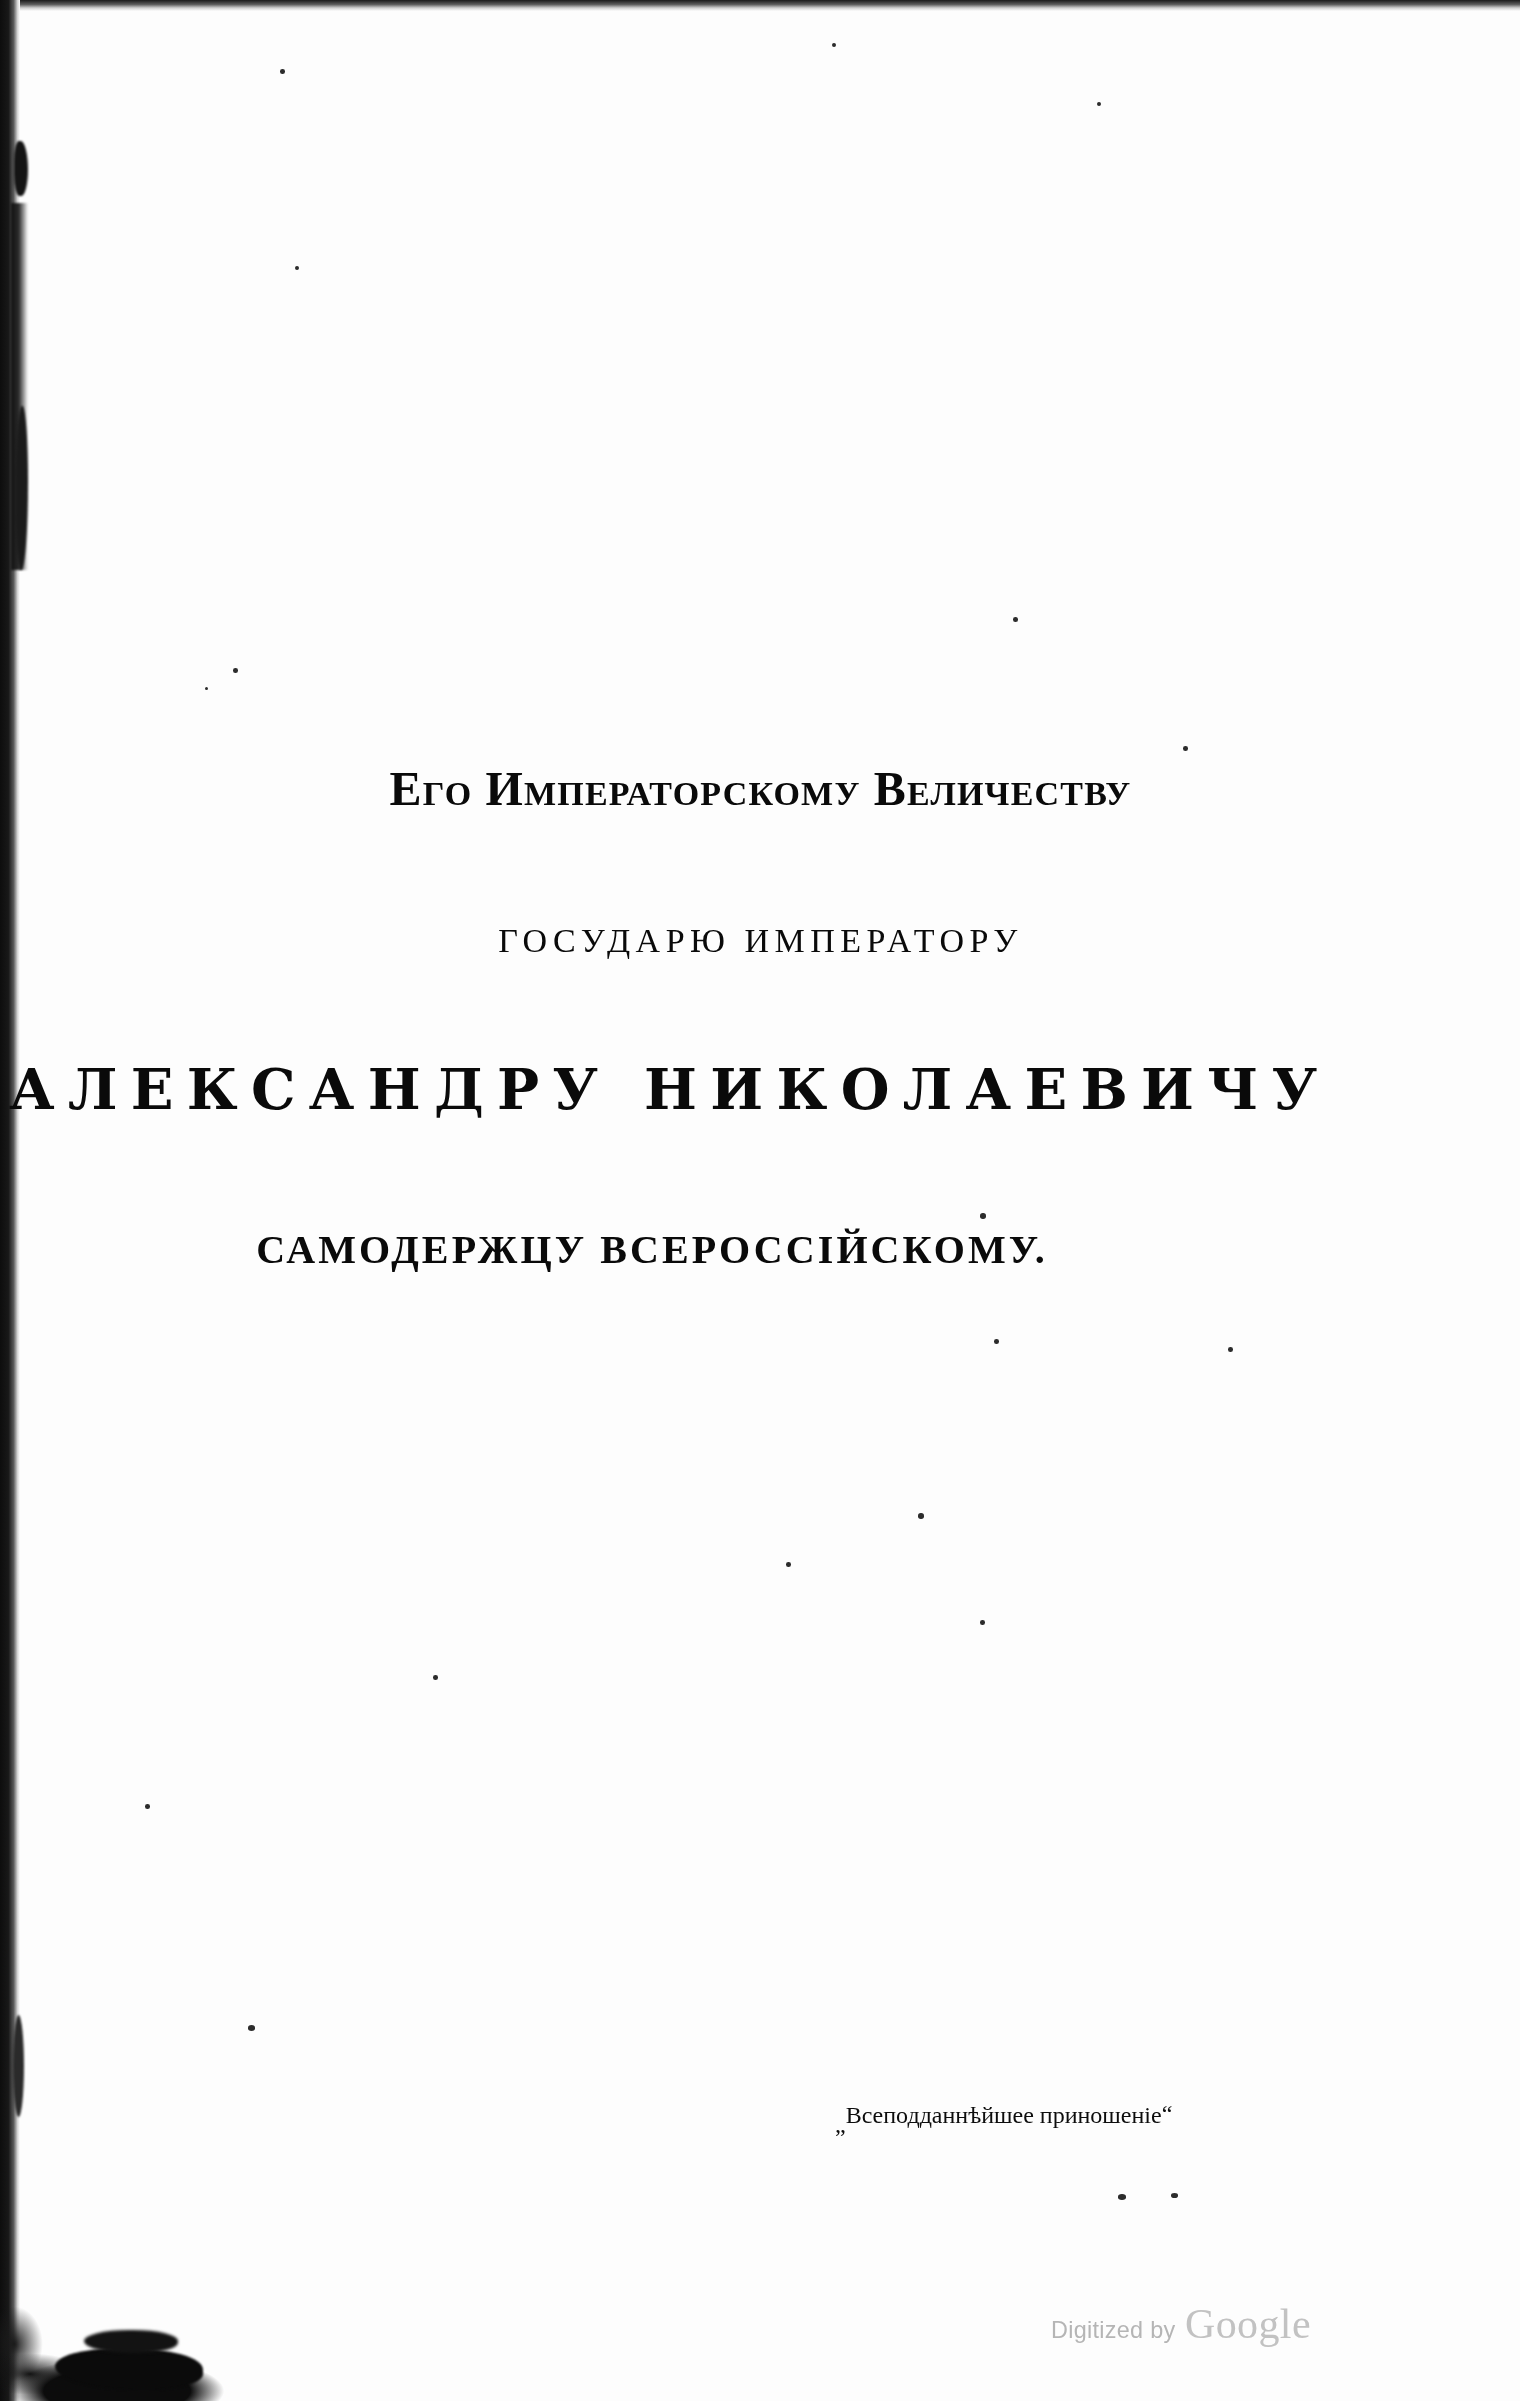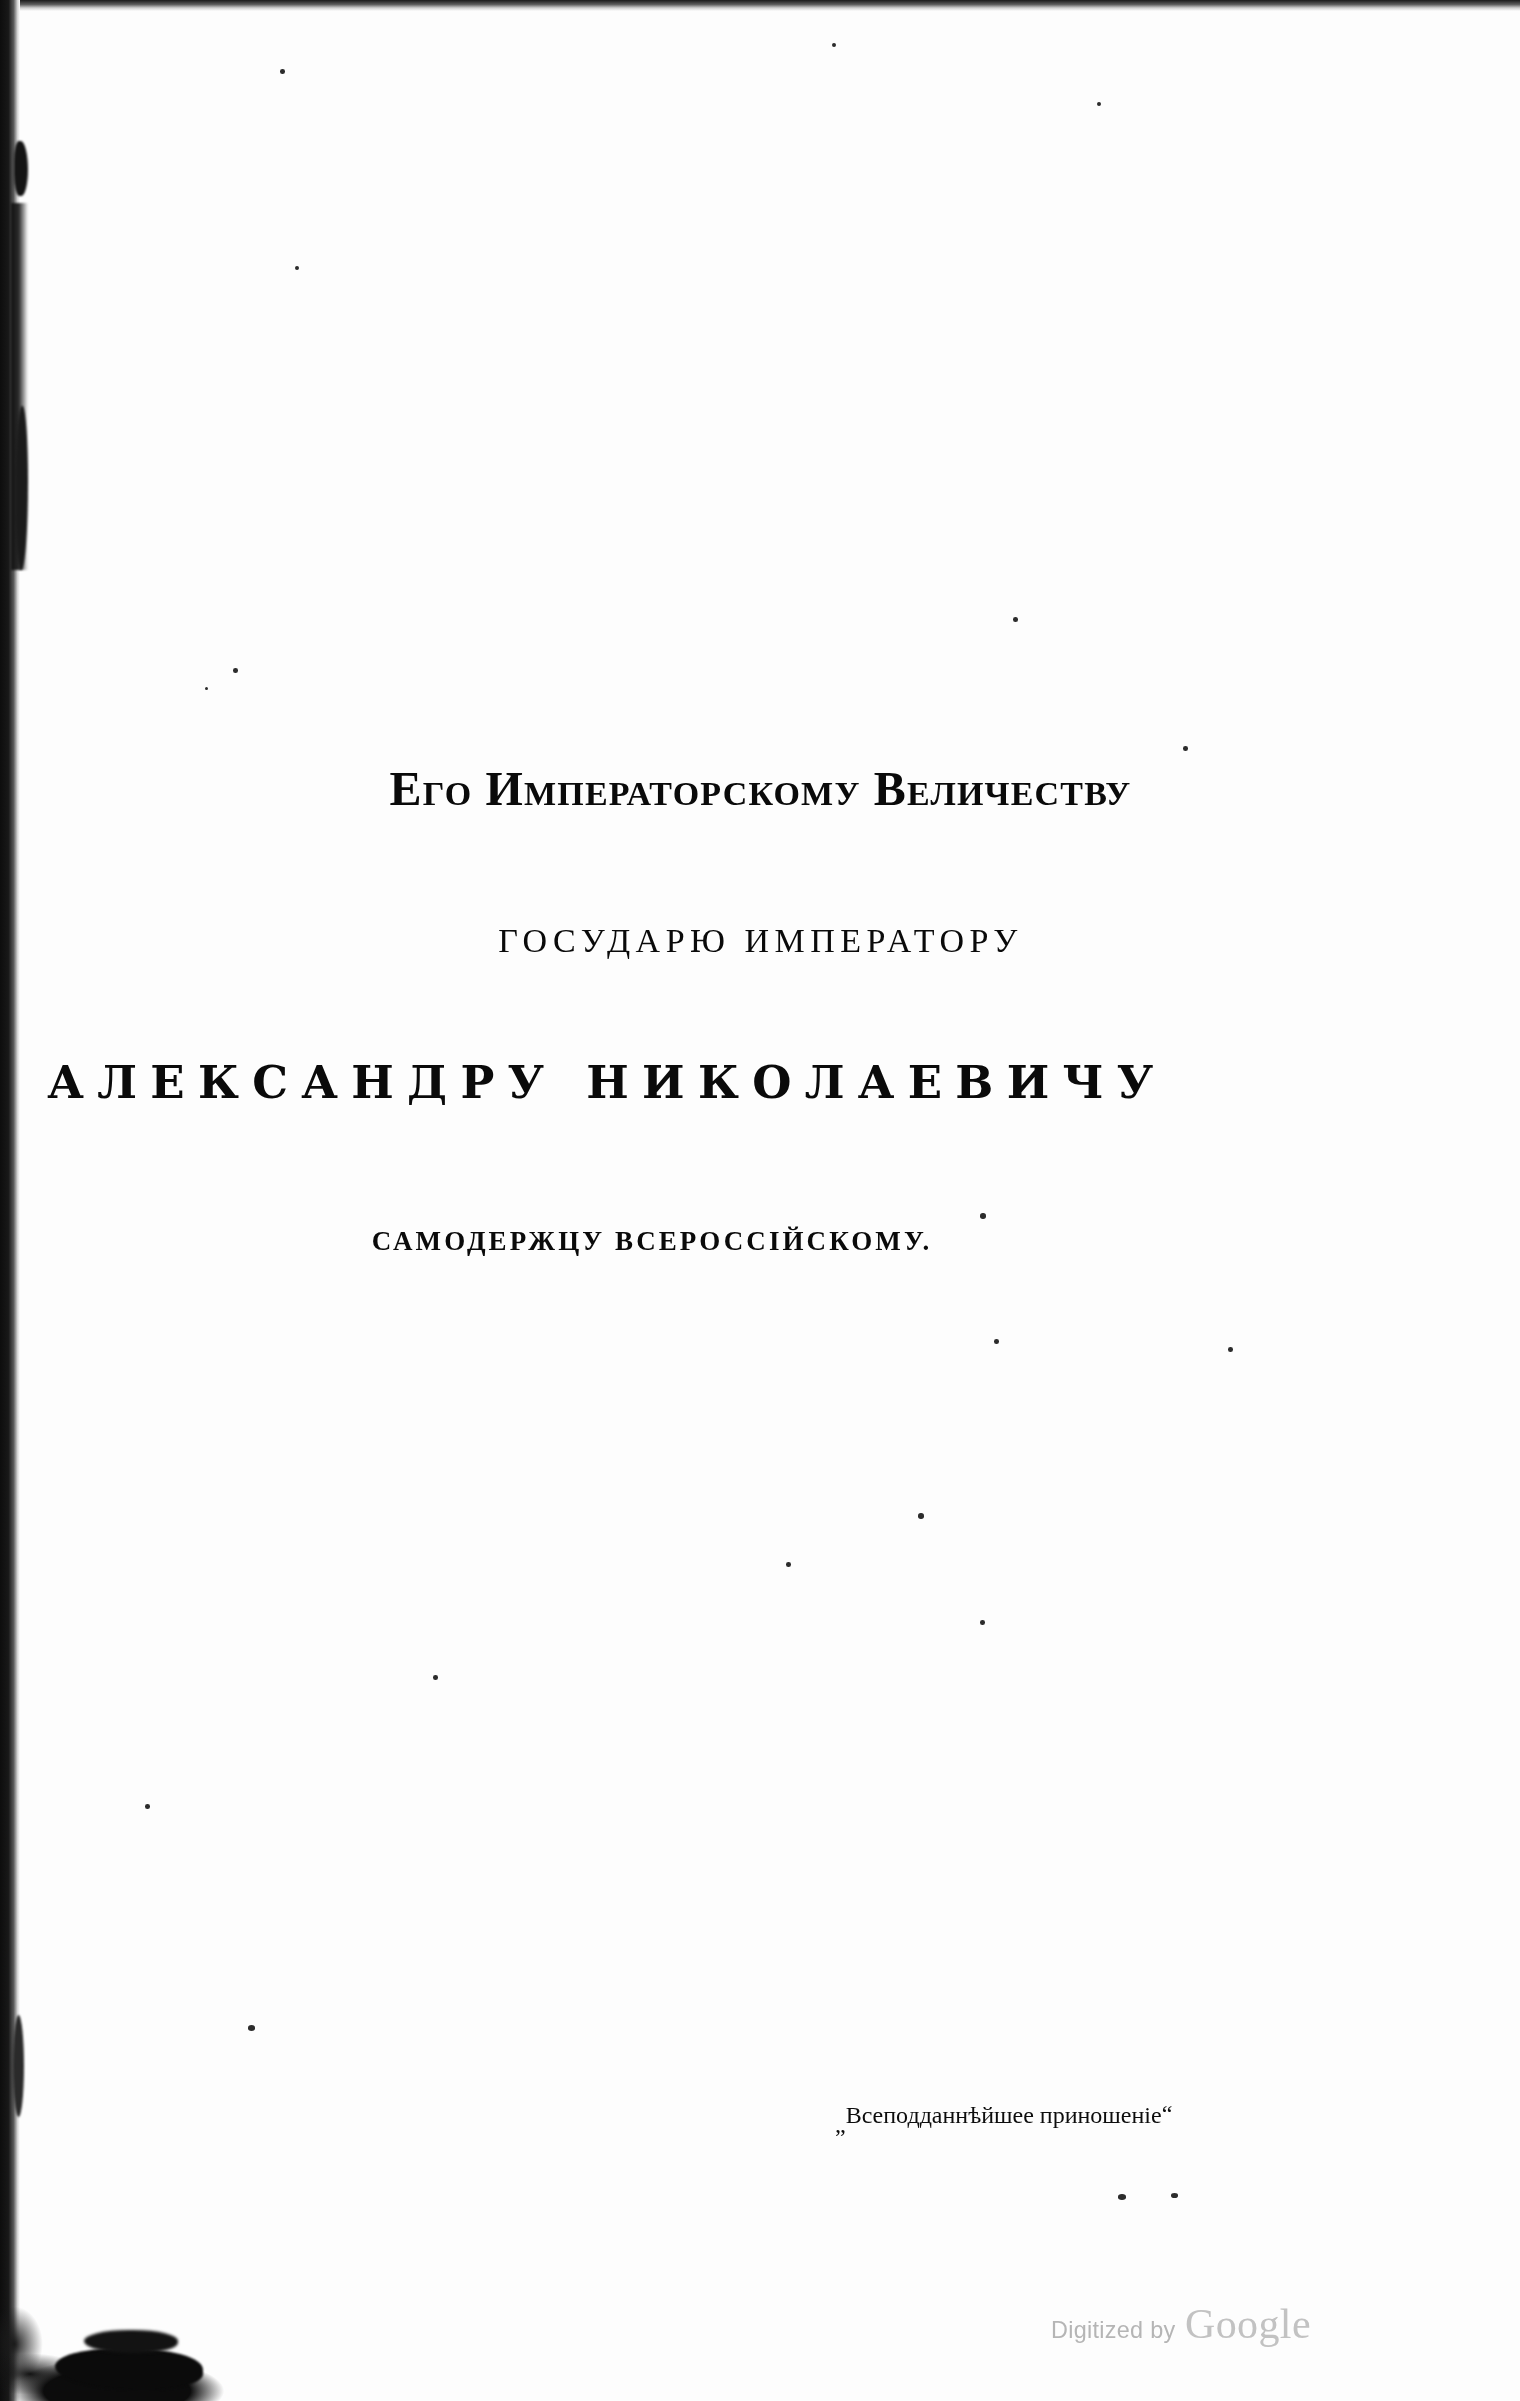--- a/index.html
+++ b/index.html
@@ -146,30 +146,31 @@
     font-size: 34px;
     letter-spacing: 5.5px;
     text-align: center;
   }
   .line3 {
     position: absolute;
     top: 1056px;
     width: 1214px;
     font-family: "DejaVu Serif", serif;
     font-weight: 700;
-    font-size: 45px;
+    font-size: 56px;
     letter-spacing: 13.3px;
+    padding-left: 9px;
   }
   .line4 {
     position: absolute;
     top: 1226px;
     width: 1304px;
     font-family: "Liberation Serif", serif;
     font-weight: 700;
-    font-size: 27px;
+    font-size: 40px;
     letter-spacing: 3.1px;
   }
 
   
   .quote {
     position: absolute;
     top: 2101px;
     left: 835px;
     width: 617px;
     font-family: "Liberation Serif", serif;

